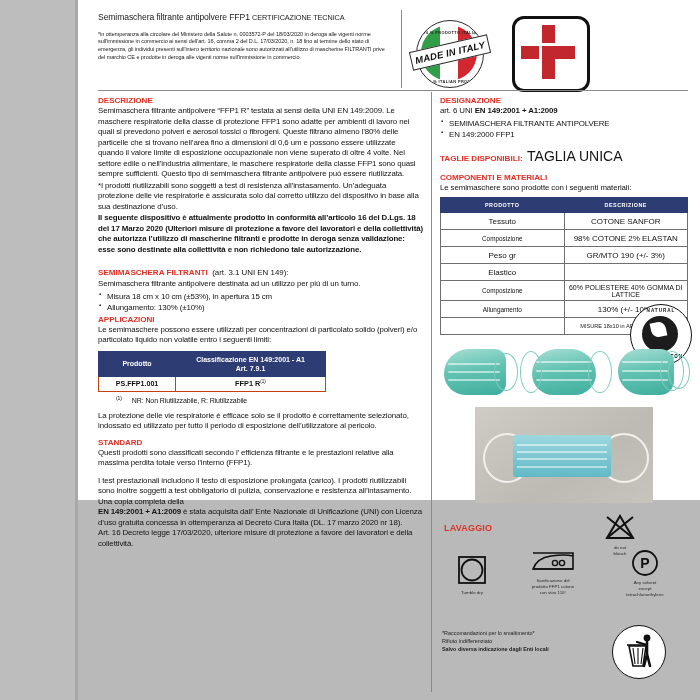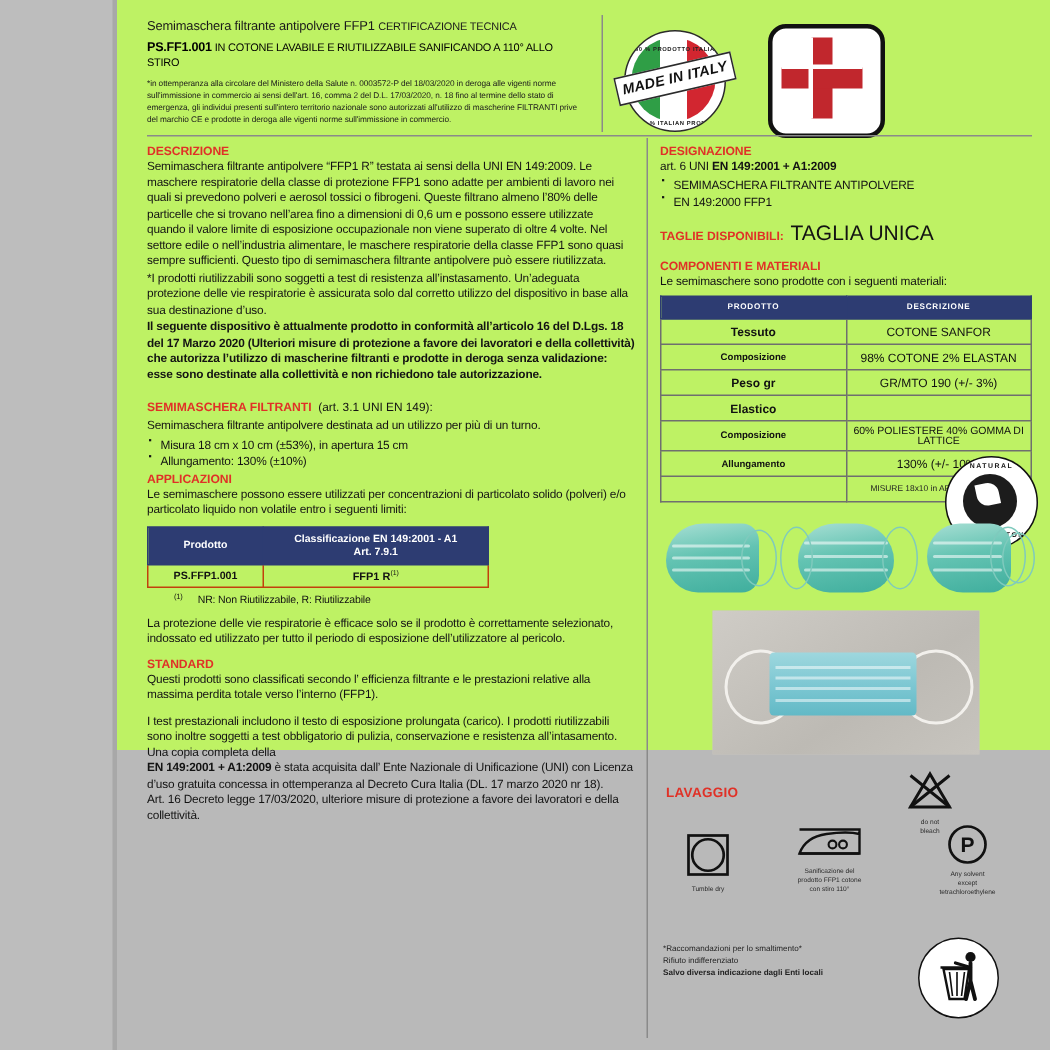--- a/index.html
+++ b/index.html
@@ -4,21 +4,21 @@
 <style>
   html,body{margin:0;padding:0;}
   body{
     width:700px;height:700px;
     background:#b9b9b9;
     font-family:"Liberation Sans",sans-serif;
     overflow:hidden;
   }
   .page{
     position:absolute;left:78px;top:0;width:622px;height:500px;
-    background:#bef264;
+    background:#ffffff;
   }
   .edge-l{position:absolute;left:0;top:0;width:78px;height:700px;background:#bdbdbd;}
   .edge-l:after{content:"";position:absolute;right:0;top:0;width:3px;height:700px;background:#a8a8a8;}
 
   
   .header{position:absolute;left:20px;top:10px;width:590px;height:80px;}
   .hdr-text{position:absolute;left:0;top:2px;width:290px;}
   .t-title{font-size:8.6px;color:#1a1a1a;line-height:1.35;letter-spacing:-.1px;}
   .t-title .sm{font-size:7.3px;letter-spacing:-.1px;}
   .t-sub{margin-top:2px;font-size:7.3px;line-height:1.32;letter-spacing:-.15px;}
@@ -71,21 +71,21 @@
   .tblc td{border:1px solid #c2410c;font-size:7.3px;padding:2.5px 2px;text-align:center;color:#111;}
   .tblc td.pcode{font-weight:700;font-size:7.1px;}
   .tblc sup{font-size:4.6px;}
   .fnote{margin-top:3px;font-size:7px;color:#111;padding-left:18px;letter-spacing:-.1px;}
   .fnote sup{font-size:5px;margin-right:10px;}
 
   
   .tblm{margin-top:4px;width:100%;border-collapse:collapse;table-layout:fixed;}
   .tblm th{background:#2d3c72;color:#fff;font-size:5.4px;font-weight:700;letter-spacing:.5px;padding:4px 2px;border:1px solid #2d3c72;text-align:center;}
   .tblm td{border:1px solid #6f6f6f;padding:2.5px 2px;text-align:center;color:#111;height:11px;}
-  .tblm td.k{font-size:6.4px;width:33%;font-weight:bold;}
+  .tblm td.k{font-size:6.4px;width:33%;}
   .tblm td.k.big{font-size:8px;}
   .tblm td.v{font-size:8px;}
   .tblm td.mis{font-size:5.6px;color:#222;}
 
   
   .nat{position:absolute;right:-4px;top:208px;width:60px;height:60px;border-radius:50%;border:1.6px solid #111;background:#fff;}
   .nat .globe{position:absolute;left:11px;top:11px;width:36px;height:36px;border-radius:50%;background:#1c1c1c;}
   .nat .leaf{position:absolute;left:20px;top:17px;width:15px;height:15px;border-radius:0 50% 0 50%;background:#fff;transform:rotate(-12deg);}
   .nat .tu,.nat .td{position:absolute;width:60px;left:0;text-align:center;font-size:4.6px;font-weight:700;letter-spacing:1px;color:#111;}
   .nat .tu{top:3px;}
@@ -126,24 +126,20 @@
 <div class="edge-l"></div>
 
 <div class="page">
 
   <div class="header">
 
     <div class="hdr-text">
       <div class="t-title">
         <span>Semimaschera filtrante antipolvere FFP1</span>
         <span class="sm">CERTIFICAZIONE TECNICA</span>
-      </div>
-      <div class="t-sub">
-        <b style="font-size:8.4px">PS.FF1.001</b>
-        <span>IN COTONE LAVABILE E RIUTILIZZABILE SANIFICANDO A 110° ALLO STIRO</span>
       </div>
       <div class="t-note">*in ottemperanza alla circolare del Ministero della Salute n. 0003572-P del 18/03/2020 in deroga alle vigenti norme sull'immissione in commercio ai sensi dell'art. 16, comma 2 del D.L. 17/03/2020, n. 18 fino al termine dello stato di emergenza, gli individui presenti sull'intero territorio nazionale sono autorizzati all'utilizzo di mascherine FILTRANTI prive del marchio CE e prodotte in deroga alle vigenti norme sull'immissione in commercio.</div>
     </div>
 
     <div class="hdr-rule"></div>
 
     <div class="mii">
       <div class="ring">
         <div class="flag">
             <i class="fg"></i>

